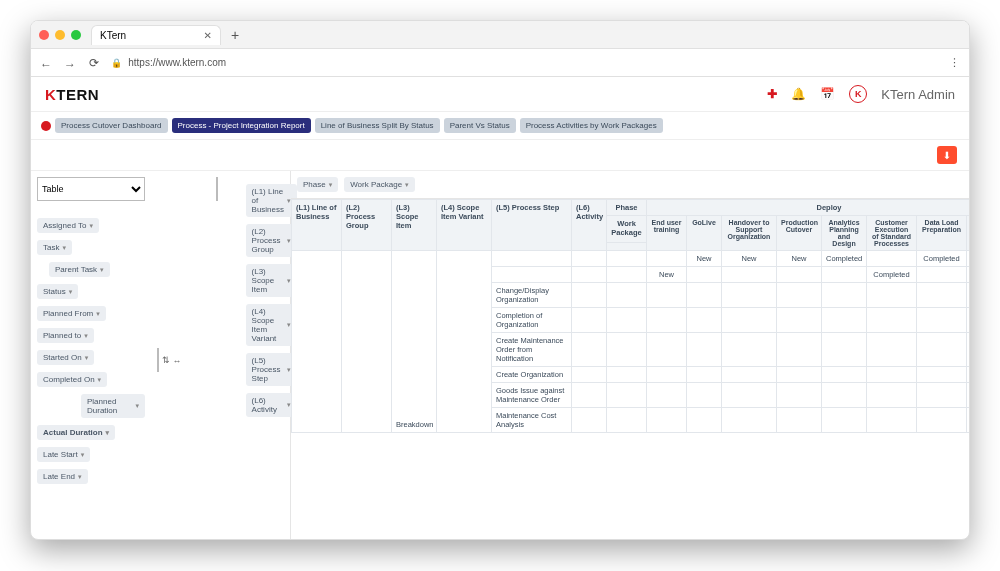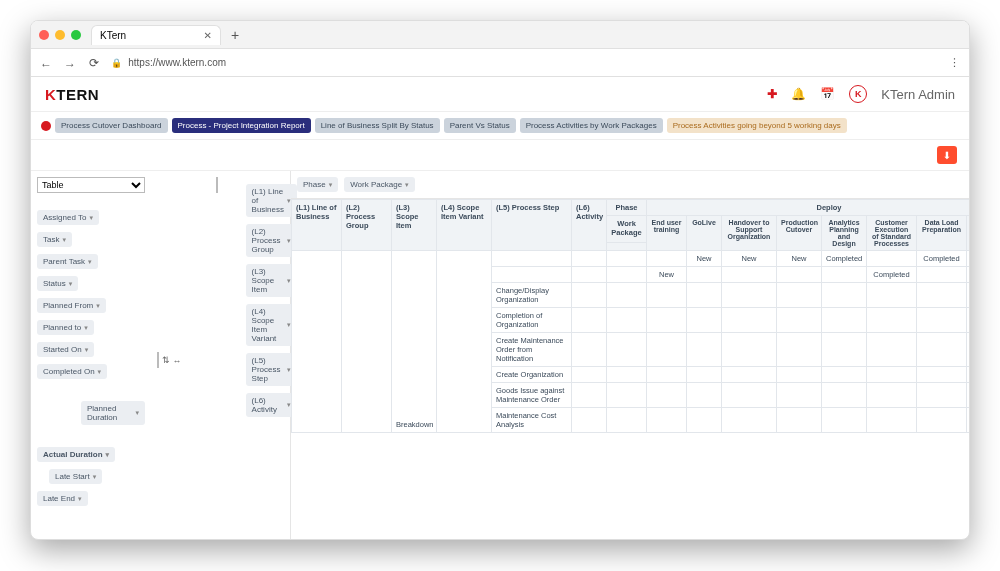--- a/index.html
+++ b/index.html
@@ -40,21 +40,21 @@
   
   .dl-band { display:flex; justify-content:flex-end; padding:6px 12px; border-bottom:1px solid #eee;}
   .dl-btn { background:#ff4d2e; width:20px;height:18px;border-radius:3px;display:flex;align-items:center;justify-content:center;color:#fff;font-size:10px;}
 
   
   .body-wrap { display:flex; height:calc(100% - 140px); }
   .col-left { width:120px; padding:6px; display:flex; flex-direction:column; gap:2px; }
   .col-mid  { width:140px; padding:6px; display:flex; flex-direction:row; gap:14px; border-right:1px solid #e5e5e5;}
   .col-main { flex:1; overflow:auto; }
 
-  .sel { width:100%; font-size:9px; height:16px; border:1px solid #bbb; background:#fff; }
+  .sel { width:100%; font-size:9px; height:24px; border:1px solid #bbb; background:#fff; }
   .sel-row { display:flex; gap:3px; align-items:center; }
   .tiny-ico{ font-size:9px;color:#666; }
 
   .chip { font-size:8px; background:#ebeef2; color:#4a5766; padding:3px 6px; border-radius:3px; display:inline-flex; align-items:center; gap:3px; width:fit-content;}
   .chip .dd{ font-size:7px; color:#888;}
 
   
   .main-top { padding:6px; border-bottom:1px solid #e5e5e5; display:flex; gap:10px; align-items:center;}
   .phase-chips { display:flex; gap:6px; }
 
@@ -106,47 +106,46 @@
   </div>
 
   <div class="report-tabs">
     <div class="close-tabs"></div>
     <div id="rtabs" style="display: flex; gap: 4px;">
         <span class="rtab">Process Cutover Dashboard</span>
         <span class="rtab active">Process - Project Integration Report</span>
         <span class="rtab">Line of Business Split By Status</span>
         <span class="rtab">Parent Vs Status</span>
         <span class="rtab">Process Activities by Work Packages</span>
-        <span class="rtab warn">Process Activities going beyond 5 working days</span>
       </div>
   </div>
 
   <div class="dl-band">
     <div class="dl-btn">⬇</div>
   </div>
 
   <div class="body-wrap">
 
     <div class="col-left">
       <select class="sel">
         <option>Table</option>
       </select>
       <div style="height:6px"></div>
       <div id="left-filters">
           <div style="margin: 3px 0px;"><span class="chip">Assigned To <span class="dd">▾</span></span></div>
           <div style="margin: 3px 0px;"><span class="chip">Task <span class="dd">▾</span></span></div>
-          <div style="margin: 3px 0px;"><span class="chip">Parent Task <span class="dd">▾</span></span></div>
+          <div style="margin: 3px 12px;"><span class="chip">Parent Task <span class="dd">▾</span></span></div>
           <div style="margin: 3px 0px;"><span class="chip">Status <span class="dd">▾</span></span></div>
           <div style="margin: 3px 0px;"><span class="chip">Planned From <span class="dd">▾</span></span></div>
           <div style="margin: 3px 0px;"><span class="chip">Planned to <span class="dd">▾</span></span></div>
           <div style="margin: 3px 0px;"><span class="chip">Started On <span class="dd">▾</span></span></div>
           <div style="margin: 3px 0px;"><span class="chip">Completed On <span class="dd">▾</span></span></div>
-          <div style="margin: 18px 0px; padding-left: 44px;"><span class="chip">Planned Duration <span class="dd">▾</span></span></div>
+          <div style="margin: 3px 0px; padding-left: 44px;"><span class="chip">Planned Duration <span class="dd">▾</span></span></div>
           <div style="margin: 3px 0px; font-weight: bold;"><span class="chip">Actual Duration <span class="dd">▾</span></span></div>
-          <div style="margin: 3px 12px;"><span class="chip">Late Start <span class="dd">▾</span></span></div>
+          <div style="margin: 3px 0px;"><span class="chip">Late Start <span class="dd">▾</span></span></div>
           <div style="margin: 3px 0px;"><span class="chip">Late End <span class="dd">▾</span></span></div>
         </div>
     </div>
 
     <div class="col-mid">
       <div class="sel-row">
         <select class="sel" style="flex:1">
           <option>List Unique Values</option>
         </select>
         <span class="tiny-ico">⇅</span>

